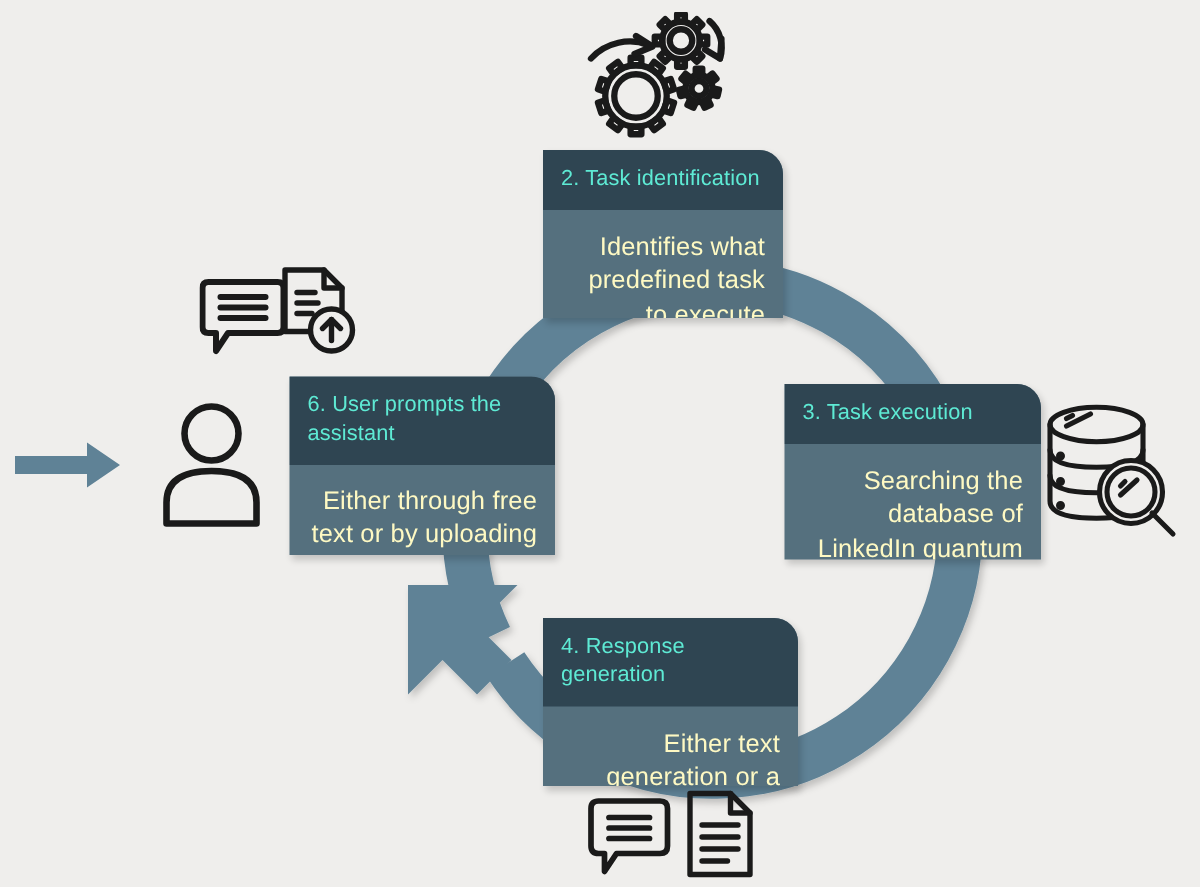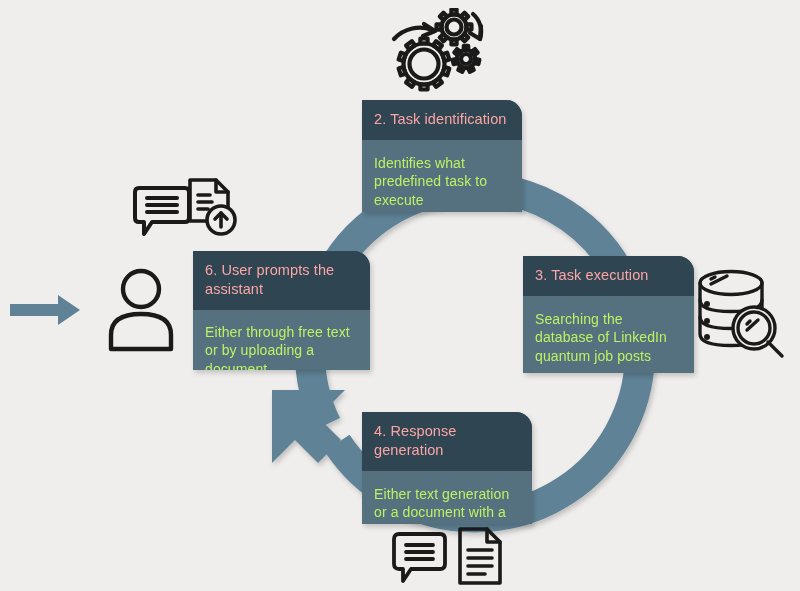--- a/index.html
+++ b/index.html
@@ -27,35 +27,36 @@
   
   .card {
     position: absolute;
     border-radius: 0 16px 0 0;
     overflow: hidden;
     box-shadow: 2px 3px 5px rgba(0,0,0,0.18);
     background: #55707e;
   }
   .card-header {
     background: #2f4552;
-    color: #fca5a5;
+    color: #5eead4;
     font-size: 14.5px;
     line-height: 1.30;
     padding: 10px 12px 11px 12px;
     font-weight: 400;
     letter-spacing: 0.1px;
   }
   .card-body {
-    color: #bef264;
-    font-size: 14px;
+    color: #fef9c3;
+    font-size: 17px;
     line-height: 1.32;
     padding: 14px 12px 14px 12px;
     font-weight: 400;
     letter-spacing: 0.1px;
     white-space: pre-line;
+    text-align: right;
   }
 
   #card-1 { left: 193px; top: 251px; width: 177px; height: 119px; }
   #card-1 .card-body { padding-top: 13px; }
   #card-2 { left: 362px; top: 100px; width: 160px; height: 112px; }
   #card-3 { left: 523px; top: 256px; width: 171px; height: 117px; }
   #card-4 { left: 362px; top: 412px; width: 170px; height: 112px; }
 
   
   .entry-arrow {

